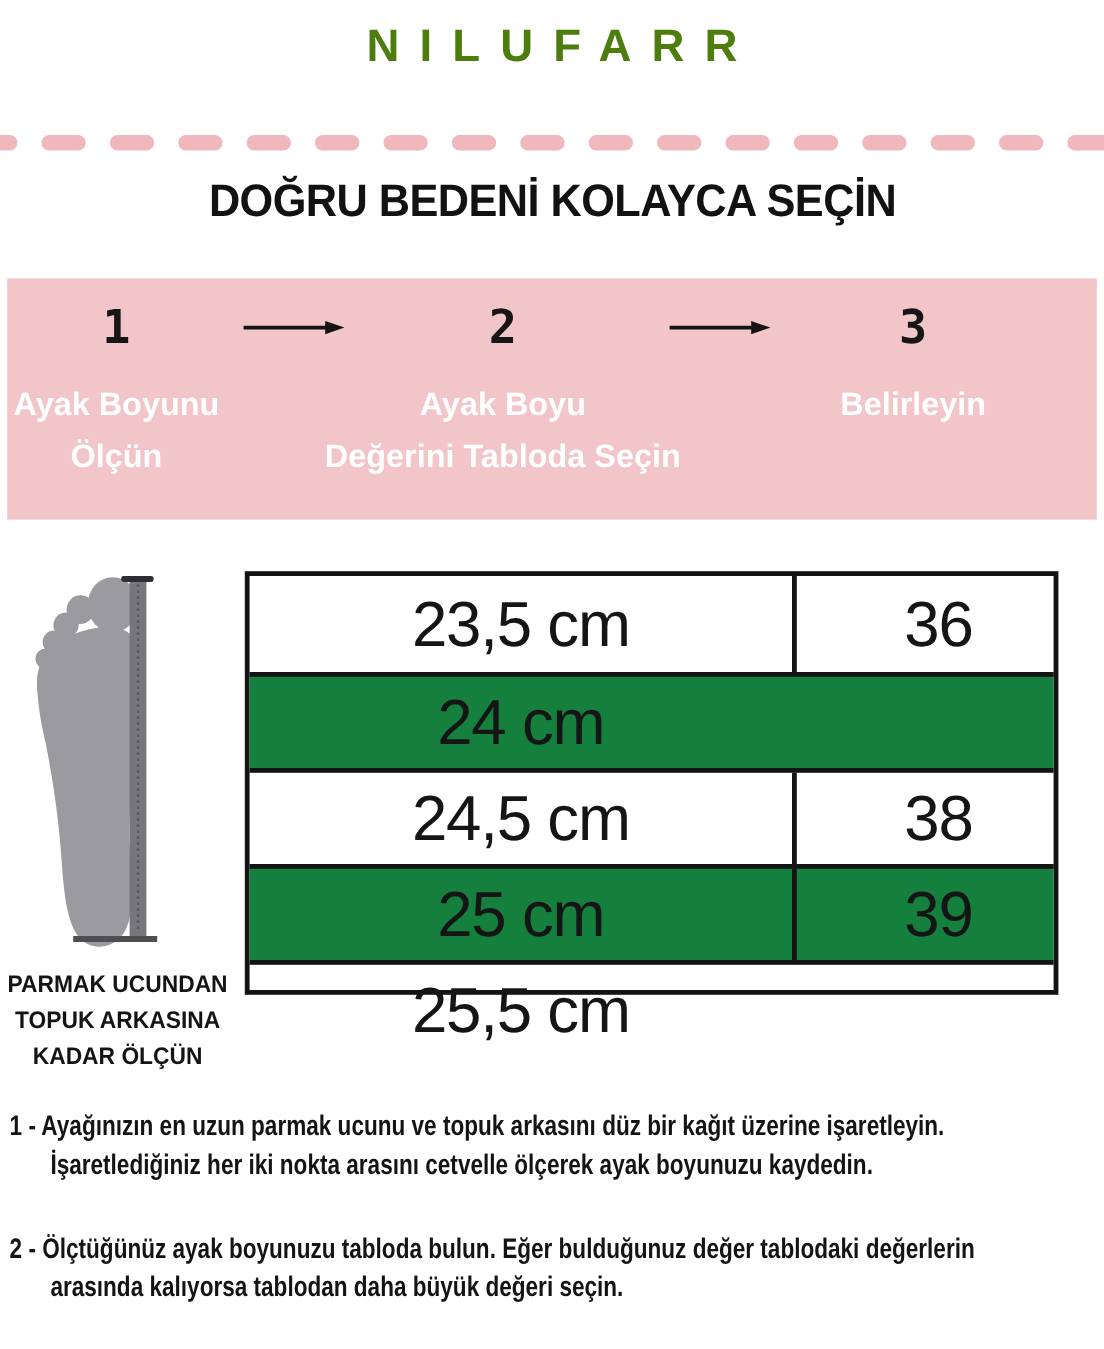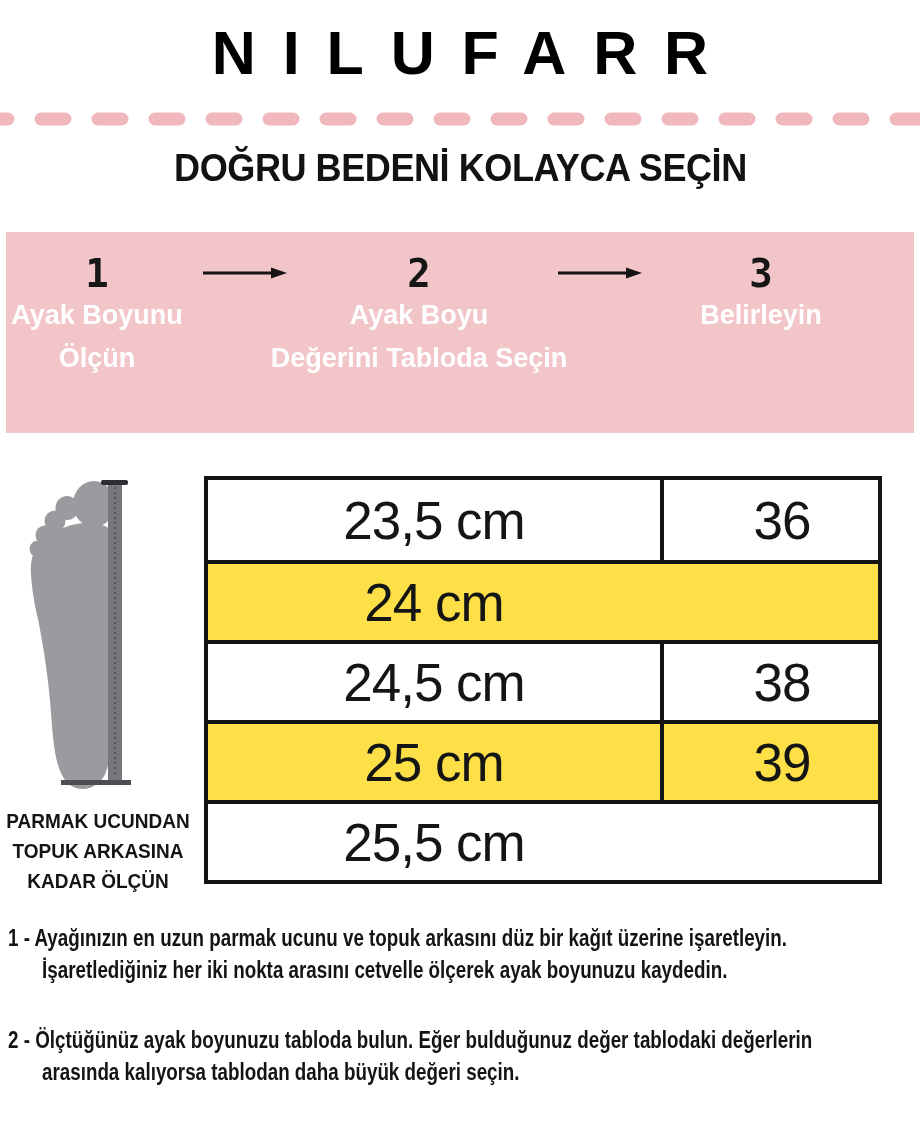--- a/index.html
+++ b/index.html
@@ -2,57 +2,57 @@
 <html><head>
 <meta charset="utf-8">
 <style>
   * { margin:0; padding:0; box-sizing:border-box; }
   html,body { width:920px; height:1124px; background:#ffffff; overflow:hidden;
               font-family:"Liberation Sans", sans-serif; }
   .page { position:relative; width:920px; height:1124px; background:#fff; }
 
   
   .brand { position:absolute; top:18px; left:0; width:100%; text-align:center;
-           font-size:61px; line-height:1.15; font-weight:800; color:#000000;
+           font-size:38px; line-height:1.15; font-weight:800; color:#4d7c0f;
            letter-spacing:0.44em; text-indent:0.44em; white-space:nowrap; }
 
   
   .dashes { position:absolute; top:112px; left:0; width:920px; height:14px; display:block; }
 
   
   .heading { position:absolute; top:147px; left:0; width:100%; text-align:center;
              font-size:38px; line-height:1.15; font-weight:800; color:#121212; white-space:nowrap; }
   .heading-in { display:inline-block; transform:scaleX(0.95); transform-origin:center; letter-spacing:-0.5px; }
 
   
   .band { position:absolute; left:6px; top:232px; width:908px; height:201px; background:#f2c5c9; }
   .step { position:absolute; top:0; text-align:center; }
   .step1 { left:0;    width:182px; }
   .step2 { left:252px; width:322px; }
   .step3 { left:602px; width:306px; }
   .step-num { margin-top:22px; font-family:"DejaVu Sans Mono", monospace;
               font-size:39px; line-height:40px; font-weight:700; color:#161616; }
-  .step-text { color:#ffffff; font-weight:700; font-size:27px; line-height:43px; white-space:nowrap; }
+  .step-text { margin-top:22px; color:#ffffff; font-weight:700; font-size:27px; line-height:43px; white-space:nowrap; }
   .arrow { position:absolute; top:33px; width:86px; height:16px; }
   .arrow1 { left:196px; } .arrow2 { left:551px; }
 
   
   .foot { position:absolute; left:24px; top:477px; width:108px; height:324px; }
 
   
   .footnote { position:absolute; left:0; top:806px; width:196px; text-align:center;
               font-size:20px; line-height:30px; font-weight:800; color:#141414;
               transform:scaleX(0.95); transform-origin:center top; white-space:nowrap; }
 
   
-  .sizetable { position:absolute; left:204px; top:476px; width:678px; height:408px;
+  .sizetable { position:absolute; left:204px; top:476px; width:678px; height:353px;
                border:4px solid #141414; background:#fff;text-align:center; }
   .trow { display:flex; height:80px; }
   .trow + .trow { border-top:4px solid #141414; }
-  .trow.pink { background:#fde047; }
+  .trow.pink { background:#15803d; }
   .tcell { display:flex; align-items:center; justify-content:center;
            font-size:53px; color:#151515; letter-spacing:-1px; white-space:nowrap; }
   .tcell.cm  { width:452px; }
   .tcell.size{ flex:1; border-left:4px solid #141414;padding-left:22px; }
 
   
   .instructions { position:absolute; left:8px; top:922px; width:908px; color:#141414; }
   .ipara { margin-bottom:38px; }
   .iline { font-size:23.5px; line-height:32px; font-weight:700; white-space:nowrap;
            transform:scaleX(0.8); transform-origin:left center; }

